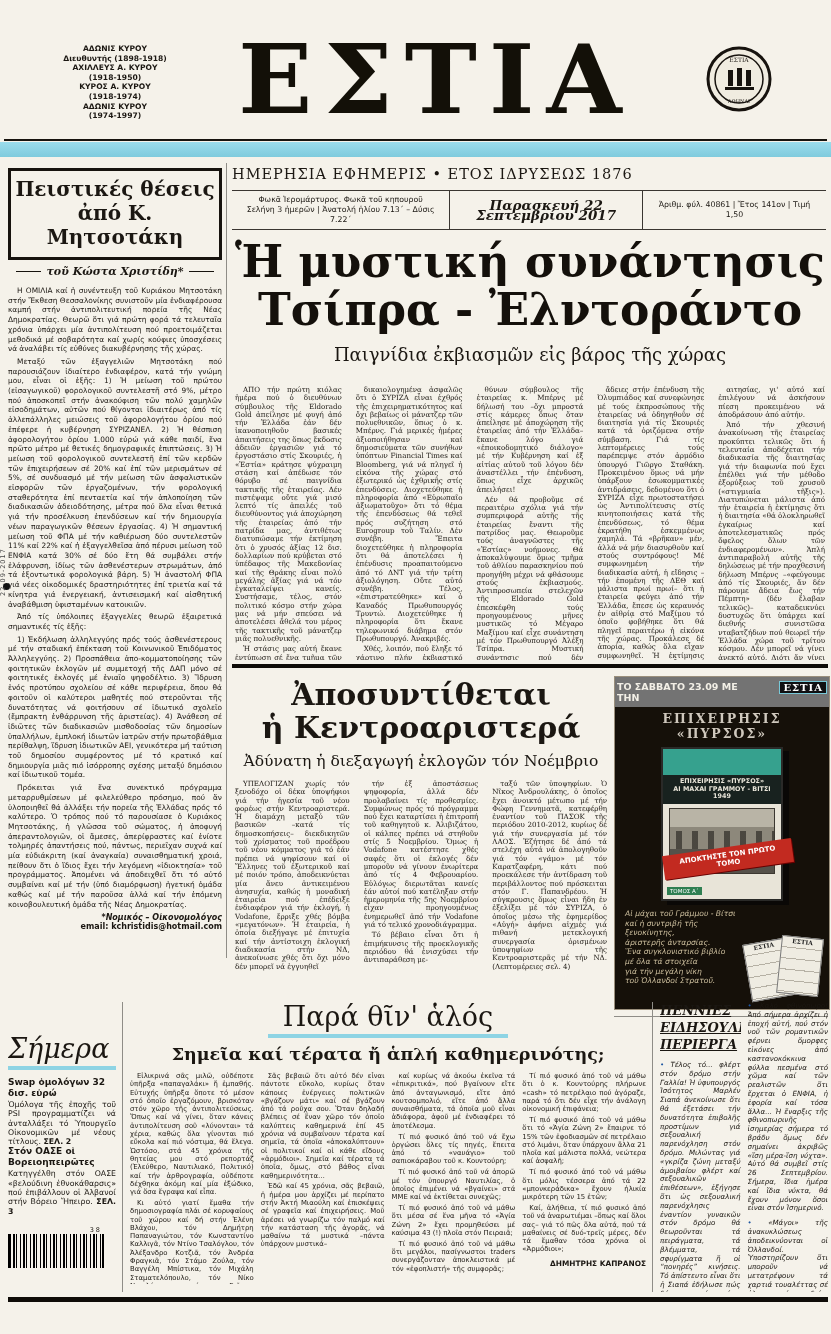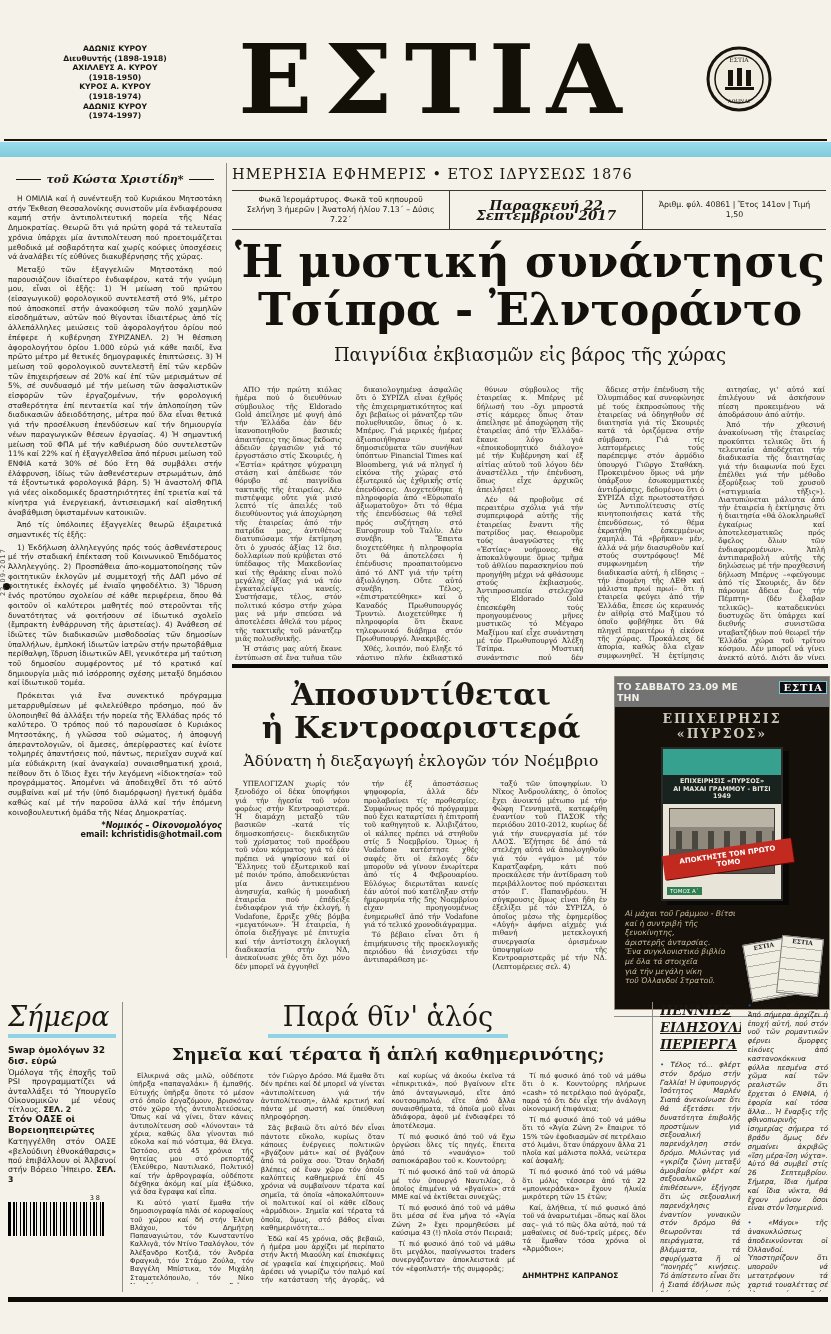--- a/index.html
+++ b/index.html
@@ -81,40 +81,40 @@
   .ad-caption{margin:8px 10px 0;font-style:italic;font-size:7.6px;line-height:9.6px;color:#cdbf9e;}
   .ad-caption div{margin:0;}
   .mini-wrap{position:absolute;right:8px;bottom:10px;width:74px;height:64px;}
   .mini{position:absolute;width:40px;height:56px;background:#efece2;border:1px solid #777;
         font-family:"DejaVu Serif",serif;font-weight:bold;font-size:6px;text-align:center;color:#222;
         background-image:repeating-linear-gradient(180deg,transparent 0 10px,#b5b0a4 10px 11px);}
   .mini.m1{left:0;bottom:0;transform:rotate(-10deg);}
   .mini.m2{right:0;bottom:4px;transform:rotate(6deg);}
   .ad-underline{position:absolute;left:614px;top:1016px;width:214px;height:1px;background:#8f8d87;}
   
-  .simera{position:absolute;left:8px;top:1002px;width:108px;height:292px;overflow:hidden;}
+  .simera{position:absolute;left:8px;top:1034px;width:108px;height:292px;overflow:hidden;}
   .simera-title{font-family:"DejaVu Serif",serif;font-style:italic;font-size:27px;line-height:30px;}
   .simera-underline{height:4px;background:#8ed4e4;margin:2px 0 7px;}
   .sim-head{font-weight:bold;font-size:9px;line-height:10.5px;}
   .sim-body{font-size:7.8px;line-height:9.3px;text-align:justify;margin-top:2px;}
   .sim-page{font-weight:bold;}
   .barcode-box{margin-top:10px;width:96px;}
   .barcode-sm{font-size:6.5px;text-align:right;padding-right:4px;}
   .barcode{height:34px;background:
      repeating-linear-gradient(90deg,#000 0 1px,transparent 1px 3px,#000 3px 5px,transparent 5px 6px,
      #000 6px 7px,transparent 7px 10px);border-left:2px solid #000;border-right:2px solid #000;}
   .parathin{position:absolute;left:130px;top:1002px;width:516px;height:292px;overflow:hidden;}
   .pt-title{width:240px;margin:0 auto;text-align:center;font-family:"DejaVu Serif",serif;
             font-size:27px;line-height:30px;}
   .pt-underline{width:240px;height:4px;background:#8ed4e4;margin:2px auto 6px;}
   .pt-head{text-align:center;font-family:"DejaVu Serif",serif;font-weight:bold;font-size:17.5px;margin:2px 0 8px;}
   .pt-cols{display:flex;gap:7px;height:212px;overflow:hidden;}
   .pt-col{flex:1;font-size:6.9px;line-height:8.3px;text-align:justify;overflow:hidden;}
   .pt-col p{margin:0 0 2.5px;text-indent:7px;}
-  .pt-sign{font-weight:bold;font-size:7.4px;margin-top:18px;}
+  .pt-sign{text-align:right;font-weight:bold;font-size:7.4px;margin-top:6px;}
   .pennies{position:absolute;left:660px;top:1002px;width:168px;height:292px;overflow:hidden;}
   .pen-cols{display:flex;gap:7px;}
   .pen-col{flex:1;font-size:7.1px;line-height:8.8px;font-style:italic;text-align:justify;overflow:hidden;height:290px;}
   .pen-title{font-family:"DejaVu Serif",serif;font-weight:bold;font-style:italic;font-size:13px;
              line-height:17px;text-decoration:underline;margin-bottom:8px;}
   .pen-item{margin:0 0 6px;}
   .pen-item:before{content:"• ";color:#1b54a0;font-style:normal;}
   .bottomrule{position:absolute;left:8px;top:1297px;width:820px;height:5px;background:#0f0c08;}
   .spine{position:absolute;left:-1px;top:596px;transform:rotate(-90deg);transform-origin:left top;
          font-size:6.5px;letter-spacing:1px;color:#444;}
@@ -148,20 +148,24 @@
       <rect x="19" y="41" width="29" height="3" fill="#17130e"></rect>
       <text x="33" y="16" text-anchor="middle" font-size="6" font-family="DejaVu Serif, serif" fill="#17130e">ΕΣΤΙΑ</text>
       <text x="33" y="57" text-anchor="middle" font-size="5" font-family="DejaVu Serif, serif" fill="#17130e">ΑΘΗΝΑΙ</text>
     </svg>
   </div>
 
   <div class="topline"></div>
   <div class="stripe"></div>
 
   <div class="leadcol">
+    <div class="lead-box">
+      <div>Πειστικές θέσεις</div>
+      <div>ἀπό Κ. Μητσοτάκη</div>
+    </div>
     <div class="lead-byline">
       <span>τοῦ Κώστα Χριστίδη*</span>
     </div>
     <div class="lead-body">
         <p>Η ΟΜΙΛΙΑ καί ἡ συνέντευξη τοῦ Κυριάκου Μητσοτάκη στήν Ἔκθεση Θεσσαλονίκης συνιστοῦν μία ἐνδιαφέρουσα καμπή στήν ἀντιπολιτευτική πορεία τῆς Νέας Δημοκρατίας. Θεωρῶ ὅτι γιά πρώτη φορά τά τελευταῖα χρόνια ὑπάρχει μία ἀντιπολίτευση πού προετοιμάζεται μεθοδικά μέ σοβαρότητα καί χωρίς κούφιες ὑποσχέσεις νά ἀναλάβει τίς εὐθύνες διακυβέρνησης τῆς χώρας.</p>
         <p>Μεταξύ τῶν ἐξαγγελιῶν Μητσοτάκη πού παρουσιάζουν ἰδιαίτερο ἐνδιαφέρον, κατά τήν γνώμη μου, εἶναι οἱ ἑξῆς: 1) Ἡ μείωση τοῦ πρώτου (εἰσαγωγικοῦ) φορολογικοῦ συντελεστῆ στό 9%, μέτρο πού ἀποσκοπεῖ στήν ἀνακούφιση τῶν πολύ χαμηλῶν εἰσοδημάτων, αὐτῶν πού θίγονται ἰδιαιτέρως ἀπό τίς ἀλλεπάλληλες μειώσεις τοῦ ἀφορολογήτου ὁρίου πού ἐπέφερε ἡ κυβέρνηση ΣΥΡΙΖΑΝΕΛ. 2) Ἡ θέσπιση ἀφορολογήτου ὁρίου 1.000 εὐρώ γιά κάθε παιδί, ἕνα πρῶτο μέτρο μέ θετικές δημογραφικές ἐπιπτώσεις. 3) Ἡ μείωση τοῦ φορολογικοῦ συντελεστῆ ἐπί τῶν κερδῶν τῶν ἐπιχειρήσεων σέ 20% καί ἐπί τῶν μερισμάτων σέ 5%, σέ συνδυασμό μέ τήν μείωση τῶν ἀσφαλιστικῶν εἰσφορῶν τῶν ἐργαζομένων, τήν φορολογική σταθερότητα ἐπί πενταετία καί τήν ἁπλοποίηση τῶν διαδικασιῶν ἀδειοδότησης, μέτρα πού ὅλα εἶναι θετικά γιά τήν προσέλκυση ἐπενδύσεων καί τήν δημιουργία νέων παραγωγικῶν θέσεων ἐργασίας. 4) Ἡ σημαντική μείωση τοῦ ΦΠΑ μέ τήν καθιέρωση δύο συντελεστῶν 11% καί 22% καί ἡ ἐξαγγελθεῖσα ἀπό πέρυσι μείωση τοῦ ΕΝΦΙΑ κατά 30% σέ δύο ἔτη θά συμβάλει στήν ἐλάφρυνση, ἰδίως τῶν ἀσθενέστερων στρωμάτων, ἀπό τά ἐξοντωτικά φορολογικά βάρη. 5) Ἡ ἀναστολή ΦΠΑ γιά νέες οἰκοδομικές δραστηριότητες ἐπί τριετία καί τά κίνητρα γιά ἐνεργειακή, ἀντισεισμική καί αἰσθητική ἀναβάθμιση ὑφισταμένων κατοικιῶν.</p>
         <p>Ἀπό τίς ὑπόλοιπες ἐξαγγελίες θεωρῶ ἐξαιρετικά σημαντικές τίς ἑξῆς:</p>
         <p>1) Ἐκδήλωση ἀλληλεγγύης πρός τούς ἀσθενέστερους μέ τήν σταδιακή ἐπέκταση τοῦ Κοινωνικοῦ Ἐπιδόματος Ἀλληλεγγύης. 2) Προσπάθεια ἀπο-κομματοποίησης τῶν φοιτητικῶν ἐκλογῶν μέ συμμετοχή τῆς ΔΑΠ μόνο σέ φοιτητικές ἐκλογές μέ ἑνιαῖο ψηφοδέλτιο. 3) Ἵδρυση ἑνός προτύπου σχολείου σέ κάθε περιφέρεια, ὅπου θά φοιτοῦν οἱ καλύτεροι μαθητές πού στεροῦνται τῆς δυνατότητας νά φοιτήσουν σέ ἰδιωτικό σχολεῖο (ἔμπρακτη ἐνθάρρυνση τῆς ἀριστείας). 4) Ἀνάθεση σέ ἰδιῶτες τῶν διαδικασιῶν μισθοδοσίας τῶν δημοσίων ὑπαλλήλων, ἐμπλοκή ἰδιωτῶν ἰατρῶν στήν πρωτοβάθμια περίθαλψη, ἵδρυση ἰδιωτικῶν ΑΕΙ, γενικότερα μή ταύτιση τοῦ δημοσίου συμφέροντος μέ τό κρατικό καί δημιουργία μιᾶς πιό ἰσόρροπης σχέσης μεταξύ δημόσιου καί ἰδιωτικοῦ τομέα.</p>
         <p>Πρόκειται γιά ἕνα συνεκτικό πρόγραμμα μεταρρυθμίσεων μέ φιλελεύθερο πρόσημο, πού ἄν ὑλοποιηθεῖ θά ἀλλάξει τήν πορεία τῆς Ἑλλάδας πρός τό καλύτερο. Ὁ τρόπος πού τό παρουσίασε ὁ Κυριάκος Μητσοτάκης, ἡ γλῶσσα τοῦ σώματος, ἡ ἀποφυγή ἀπεραντολογιῶν, οἱ ἄμεσες, ἀπερίφραστες καί ἐνίοτε τολμηρές ἀπαντήσεις πού, πάντως, περιεῖχαν συχνά καί μία εὐδιάκριτη (καί ἀναγκαία) συναισθηματική χροιά, πείθουν ὅτι ὁ ἴδιος ἔχει τήν λεγόμενη «ἰδιοκτησία» τοῦ προγράμματος. Ἀπομένει νά ἀποδειχθεῖ ὅτι τό αὐτό συμβαίνει καί μέ τήν (ὑπό διαμόρφωση) ἡγετική ὁμάδα καθώς καί μέ τήν παροῦσα ἀλλά καί τήν ἑπόμενη κοινοβουλευτική ὁμάδα τῆς Νέας Δημοκρατίας.</p>
       </div>
@@ -296,21 +300,20 @@
   <div class="parathin">
     <div class="pt-title">Παρά θῖν' ἁλός</div>
     <div class="pt-underline"></div>
     <div class="pt-head">Σημεῖα καί τέρατα ἤ ἁπλή καθημερινότης;</div>
     <div class="pt-cols">
       <div class="pt-col">
           <p>Εἰλικρινά σᾶς μιλῶ, οὐδέποτε ὑπῆρξα «παπαγαλάκι» ἤ ἐμπαθής. Εὐτυχής ὑπῆρξα ὅποτε τό μέσον στό ὁποῖο ἐργαζόμουν, βρισκόταν στόν χῶρο τῆς ἀντιπολιτεύσεως. Ὅπως καί νά γίνει, ὅταν κάνεις ἀντιπολίτευση σοῦ «λύνονται» τά χέρια, καθώς ὅλα γίνονται πιό εὔκολα καί πιό νόστιμα, θά ἔλεγα. Ὡστόσο, στά 45 χρόνια τῆς θητείας μου στό ρεπορτάζ (Ἐλεύθερο, Ναυτιλιακό, Πολιτικό) καί τήν ἀρθρογραφία, οὐδέποτε δέχθηκα ἀκόμη καί μία ἐξώδικο, γιά ὅσα ἔγραψα καί εἶπα.</p>
           <p>Κι αὐτό γιατί ἔμαθα τήν δημοσιογραφία πλάι σέ κορυφαίους τοῦ χώρου καί δή στήν Ἑλένη Βλάχου, τόν Δημήτρη Παπαναγιώτου, τόν Κωνσταντίνο Καλλιγᾶ, τόν Ντίνο Τσαλόγλου, τόν Ἀλέξανδρο Κοτζιᾶ, τόν Ἀνδρέα Φραγκιᾶ, τόν Στάμο Ζούλα, τόν Βαγγέλη Μπίστικα, τόν Μιχάλη Σταματελόπουλο, τόν Νίκο Νικολάου, τόν Γιῶργο Ἀναστασόπουλο,</p>
         </div>
       <div class="pt-col">
-          <p>τόν Γιῶργο Δρόσο. Μά ἔμαθα ὅτι δέν πρέπει καί δέ μπορεῖ νά γίνεται «ἀντιπολίτευση γιά τήν ἀντιπολίτευση», ἀλλά κριτική καί πάντα μέ σωστή καί ὑπεύθυνη πληροφόρηση.</p>
           <p>Σᾶς βεβαιῶ ὅτι αὐτό δέν εἶναι πάντοτε εὔκολο, κυρίως ὅταν κάποιες ἐνέργειες πολιτικῶν «βγάζουν μάτι» καί σέ βγάζουν ἀπό τά ροῦχα σου. Ὅταν δηλαδή βλέπεις σέ ἕναν χῶρο τόν ὁποῖο καλύπτεις καθημερινά ἐπί 45 χρόνια νά συμβαίνουν τέρατα καί σημεῖα, τά ὁποῖα «ἀποκαλύπτουν» οἱ πολιτικοί καί οἱ κάθε εἴδους «ἁρμόδιοι». Σημεῖα καί τέρατα τά ὁποῖα, ὅμως, στό βάθος εἶναι καθημερινότητα…</p>
           <p>Ἐδῶ καί 45 χρόνια, σᾶς βεβαιῶ, ἡ ἡμέρα μου ἀρχίζει μέ περίπατο στήν Ἀκτή Μιαούλη καί ἐπισκέψεις σέ γραφεῖα καί ἐπιχειρήσεις. Μοῦ ἀρέσει νά γνωρίζω τόν παλμό καί τήν κατάσταση τῆς ἀγορᾶς, νά μαθαίνω τά μυστικά –πάντα ὑπάρχουν μυστικά–</p>
         </div>
       <div class="pt-col">
           <p>καί κυρίως νά ἀκούω ἐκεῖνα τά «ἐπικριτικά», πού βγαίνουν εἴτε ἀπό ἀνταγωνισμό, εἴτε ἀπό κουτσομπολιό, εἴτε ἀπό ἄλλα συναισθήματα, τά ὁποῖα μοῦ εἶναι ἀδιάφορα, ἀφοῦ μέ ἐνδιαφέρει τό ἀποτέλεσμα.</p>
           <p>Τί πιό φυσικό ἀπό τοῦ νά ἔχω ὀργώσει ὅλες τίς πηγές, ἔπειτα ἀπό τό «ναυάγιο» τοῦ σαπιοκάραβου τοῦ κ. Κουντούρη;</p>
           <p>Τί πιό φυσικό ἀπό τοῦ νά ἀπορῶ μέ τόν ὑπουργό Ναυτιλίας, ὁ ὁποῖος ἐπιμένει νά «βγαίνει» στά ΜΜΕ καί νά ἐκτίθεται συνεχῶς;</p>
           <p>Τί πιό φυσικό ἀπό τοῦ νά μάθω ὅτι μέσα σέ ἕνα μῆνα τό «Ἁγία Ζώνη 2» ἔχει προμηθεύσει μέ καύσιμα 43 (!) πλοῖα στόν Πειραιᾶ;</p>
           <p>Τί πιό φυσικό ἀπό τοῦ νά μάθω ὅτι μεγάλοι, πασίγνωστοι traders συνεργάζονταν ἀποκλειστικά μέ τόν «ἐφοπλιστή» τῆς συμφορᾶς;</p>
         </div>

